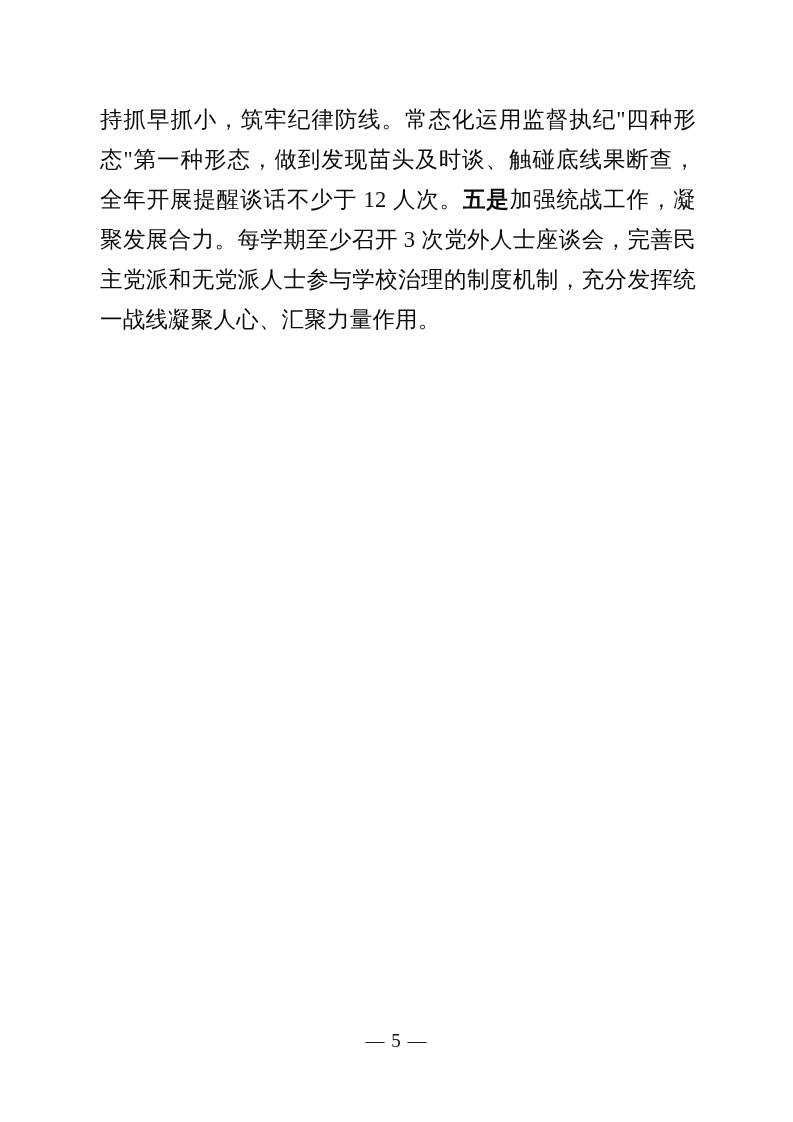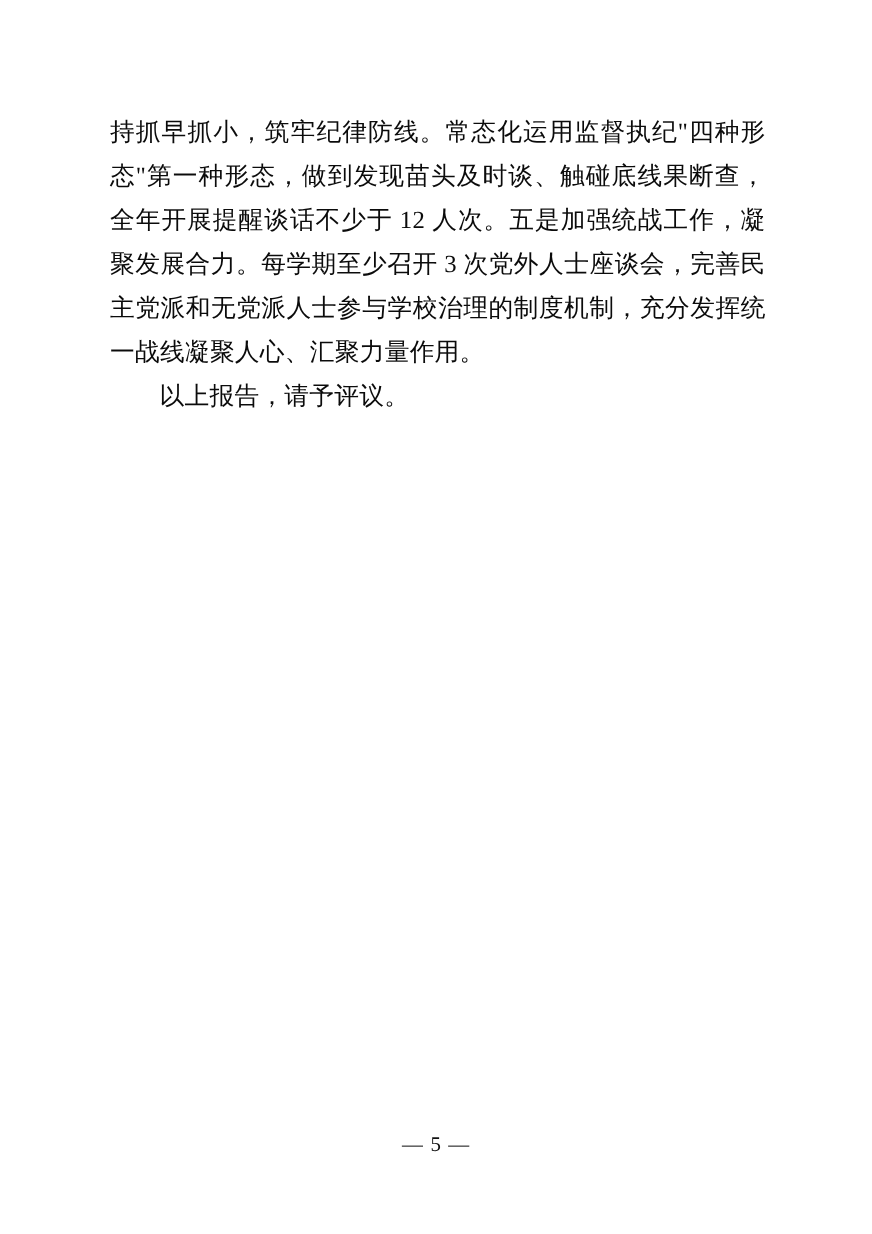--- a/index.html
+++ b/index.html
@@ -32,21 +32,21 @@
     margin: 0;
     color: #0b0b0b;
   }
   .para.indent {
     text-indent: 45px;
   }
   .para + .para {
     margin-top: 0;
   }
   .bold-run {
-    font-weight: normal;
+    font-weight: bold;
   }
   .footer {
     position: absolute;
     left: 0;
     right: 0;
     top: 1030px;
     text-align: center;
     font-size: 19px;
     font-family: "Liberation Serif", "DejaVu Serif", serif;
     color: #111111;
@@ -55,19 +55,18 @@
 </style>
 </head>
 <body>
 
 <div class="page">
 
   <div class="content">
 
     <p class="para"><span>持抓早抓小，筑牢纪律防线。常态化运用监督执纪"四种形态"第一种形态，做到发现苗头及时谈、触碰底线果断查，全年开展提醒谈话不少于 12 人次。</span><span class="bold-run">五是</span><span>加强统战工作，凝聚发展合力。每学期至少召开 3 次党外人士座谈会，完善民主党派和无党派人士参与学校治理的制度机制，充分发挥统一战线凝聚人心、汇聚力量作用。</span></p>
 
-    <p class="para indent">以上报告，请予评议。</p>
 
   </div>
 
   <div class="footer">— 5 —</div>
 
 </div>
 
 </body></html>

